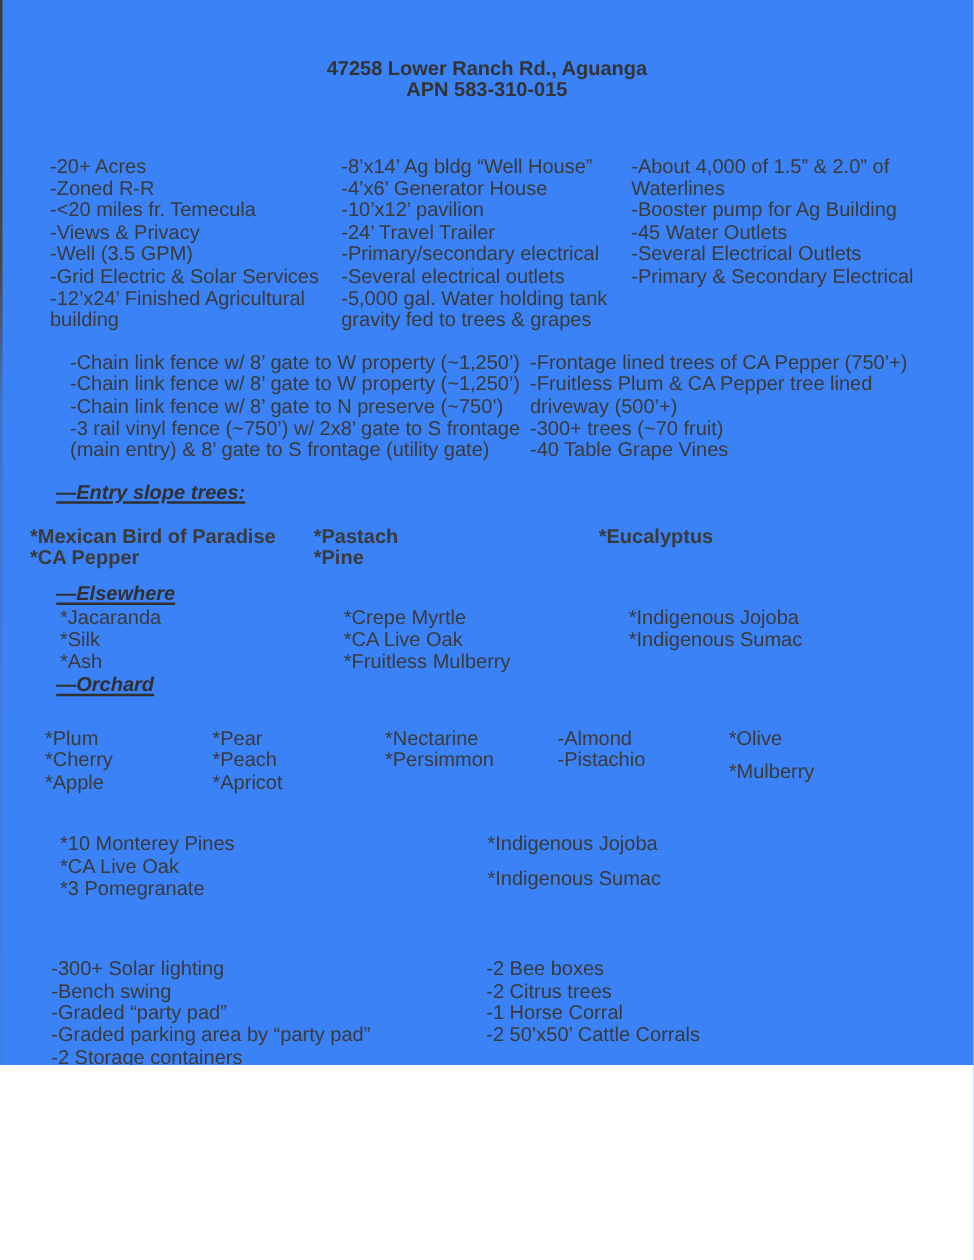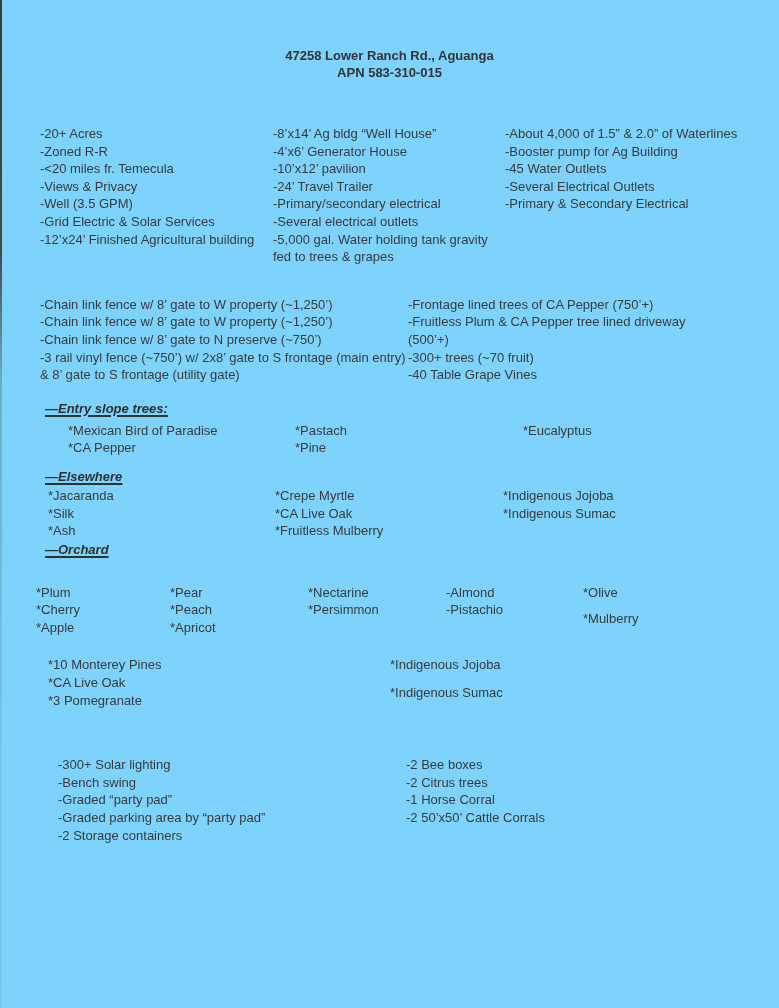--- a/index.html
+++ b/index.html
@@ -1,21 +1,21 @@
 <!DOCTYPE html>
 <html><head>
 <meta charset="utf-8">
 <style>
   html,body { margin:0; padding:0; background:#ffffff; }
   .page {
     position:relative;
-    width:779px; height:1008px;
-    background:#7dd3fc;
+    width:779px; height:852px;
+    background:#3b82f6;
     font-family:"Liberation Sans", sans-serif;
-    font-size:13px;
+    font-size:16px;
     color:#3a3a3a;
     overflow:hidden;
   }
   .scan-edge {
     position:absolute; left:0; top:0; width:2px; height:100%;
     background:linear-gradient(to bottom,
       #3c3c3c 0%, #474747 25%, rgba(80,80,80,0.30) 38%,
       rgba(90,90,90,0.14) 70%, rgba(90,90,90,0.10) 100%);
   }
   .doc-header {
@@ -28,46 +28,46 @@
   .line { line-height:17.6px; white-space:normal; }
   .cols3 {
     display:grid;
     grid-template-columns:233px 232px 235px;
     padding-left:40px;
     margin-top:44px;
   }
   .cols-fence {
     display:grid;
     grid-template-columns:368px 310px;
-    padding-left:40px;
-    margin-top:30px;
+    padding-left:56px;
+    margin-top:16px;
   }
   .heading {
     font-weight:bold;
     font-style:italic;
     padding-left:45px;
     line-height:18px;
     color:#303030;
   }
   .heading .u {
     text-decoration:underline;
     text-decoration-thickness:1.5px;
     text-underline-offset:2px;
   }
   .h-entry     { margin-top:16px; }
-  .trees-entry { display:grid; grid-template-columns:227px 228px auto; padding-left:68px; margin-top:4px; }
+  .trees-entry { display:grid; grid-template-columns:227px 228px auto; padding-left:24px; margin-top:17px;font-weight:bold; }
   .h-elsewhere { margin-top:11px; }
   .trees-elsewhere { display:grid; grid-template-columns:227px 228px auto; padding-left:48px; margin-top:1px; }
   .h-orchard   { margin-top:1px; }
   .orchard     { display:grid; grid-template-columns:134px 138px 138px 137px auto; padding-left:36px; margin-top:25px; }
   .orchard .col:nth-child(5) .line + .line { margin-top:9px; }
   .h-agb       { margin-top:24px; }
-  .agb         { display:grid; grid-template-columns:342px auto; padding-left:48px; margin-top:20px; }
+  .agb         { display:grid; grid-template-columns:342px auto; padding-left:48px; margin-top:32px; }
   .agb .col:nth-child(2) .line + .line { margin-top:10px; }
-  .misc        { display:grid; grid-template-columns:348px auto; padding-left:58px; margin-top:47px; }
+  .misc        { display:grid; grid-template-columns:348px auto; padding-left:41px; margin-top:47px; }
 </style>
 </head>
 <body>
 
 <div class="page">
   <div class="scan-edge"></div>
 
   <div class="doc-header">
     <div>47258 Lower Ranch Rd., Aguanga</div>
     <div>APN 583-310-015</div>

